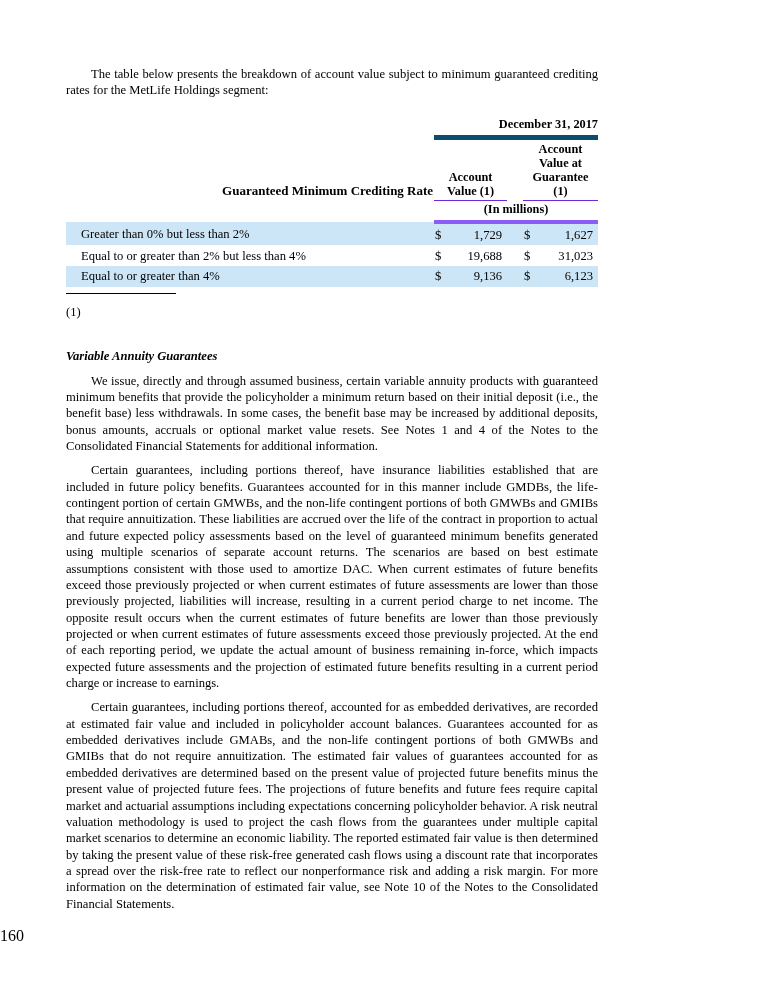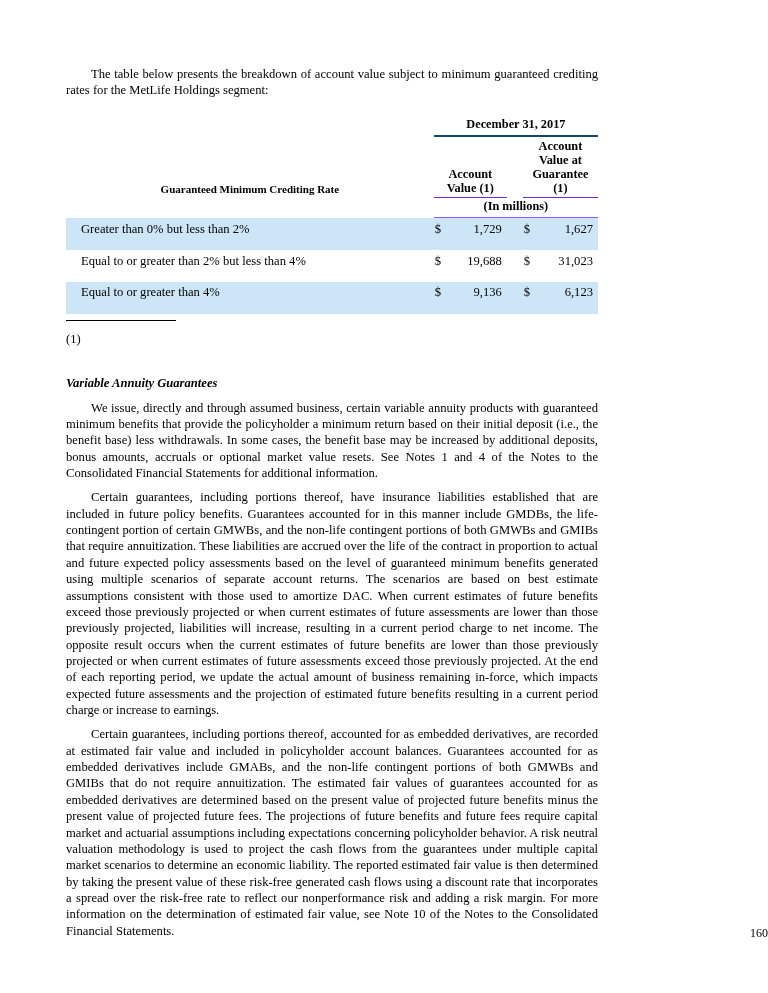--- a/index.html
+++ b/index.html
@@ -18,57 +18,57 @@
 
   
   .fin-table {
     width: 100%; border-collapse: collapse;
     margin-top: 18px; font-size: 12.6px;
   }
   .c-lbl { width: 456px; } .c-cur { width: 17px; }
   .c-val { width: 63px; } .c-gap { width: 20px; }
   .fin-table th { font-weight: bold; }
   .date-hdr {
-    text-align: center; border-bottom: 2px solid #0c4a6e;
+    text-align: right; border-bottom: 5px solid #0c4a6e;
     padding: 0 0 2px 0; font-size: 12.3px;
   }
   .lbl-hdr {
-    text-align: center; vertical-align: bottom;
-    font-size: 11px; line-height: 1.15; padding-bottom: 2px;
+    text-align: right; vertical-align: bottom;
+    font-size: 13px; line-height: 1.15; padding-bottom: 2px;
   }
   .col-hdr {
     text-align: center; vertical-align: bottom;
     border-bottom: 1px solid #6d28d9;
     font-size: 12.3px; line-height: 1.15; padding: 2px 1px;
   }
   .units-cell {
-    text-align: center; border-bottom: 1px solid #8b5cf6;
+    text-align: center; border-bottom: 4px solid #8b5cf6;
     font-size: 12.3px; padding: 1px 0 2px 0; font-weight: bold;
   }
-  tr.data td { padding-top: 2.5px; padding-bottom: 13px; }
+  tr.data td { padding-top: 2.5px; padding-bottom: 2px; }
   tr.hl { background: var(--hl, #cde6f7); }
   td.lbl { padding-left: 15px; }
   td.cur { text-align: left; }
   td.val { text-align: right; padding-right: 5px; }
   .empty { border: none; }
 
   
   .fn-rule { width: 110px; border-top: 1px solid #000; margin-top: 6px; }
   .footnote { display: flex; margin-top: 10px; }
   .fn-marker { flex: 0 0 34px; width: 34px; }
 
   
   .sec-heading {
     font-size: 12.6px; font-weight: bold; font-style: italic;
     margin: 28px 0 0 0;
   }
 
   .page-number {
     position: absolute; top: 926px; left: 0; width: 768px;
-    text-align: right; font-size: 12px;
+    text-align: left; font-size: 16px;
   }
 </style>
 </head>
 <body>
 
 <div class="page">
 
   <p class="para intro">The table below presents the breakdown of account value subject to minimum guaranteed crediting rates for the MetLife Holdings segment:</p>
 
   <table class="fin-table">

